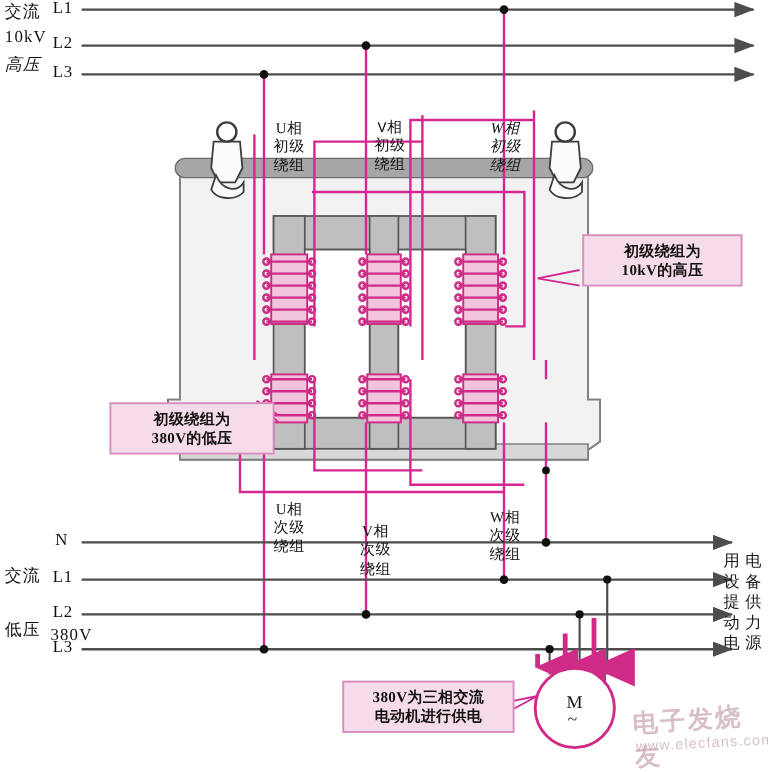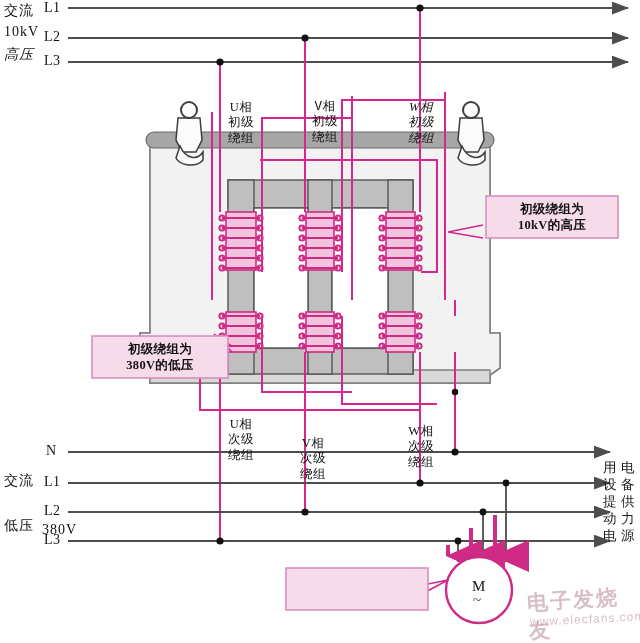--- a/index.html
+++ b/index.html
@@ -312,20 +312,21 @@
 <span>绕组</span></div>
   <div class="lbl phase-lbl" style="left:300px;top:404px;"><span>V相</span>
 <span>次级</span>
 <span>绕组</span></div>
   <div class="lbl phase-lbl" style="left:408px;top:392px;"><span>W相</span>
 <span>次级</span>
 <span>绕组</span></div>
 
   <div class="callout" style="left:486px;top:201px;width:132px;"><span>初级绕组为</span><br><span>10kV的高压</span></div>
   <div class="callout" style="left:92px;top:341px;width:136px;"><span>初级绕组为</span><br><span>380V的低压</span></div>
+  <div class="callout" style="left:286px;top:573px;width:142px;"><span>380V为三相交流</span><br><span>电动机进行供电</span></div>
 
   <div class="lbl side-cn" style="left:4px;top:472px;"><span>交流</span></div>
   <div class="lbl side-cn" style="left:4px;top:521px;margin-left:38px;"><span>380V</span></div>
   <div class="lbl side-cn" style="left:4px;top:517px;"><span>低压</span></div>
 
   <div class="lbl bus-name" style="left:46px;top:443px;"><span>N</span></div>
   <div class="lbl bus-name" style="left:44px;top:474px;"><span>L1</span></div>
   <div class="lbl bus-name" style="left:44px;top:503px;"><span>L2</span></div>
   <div class="lbl bus-name" style="left:44px;top:532px;"><span>L3</span></div>
 

